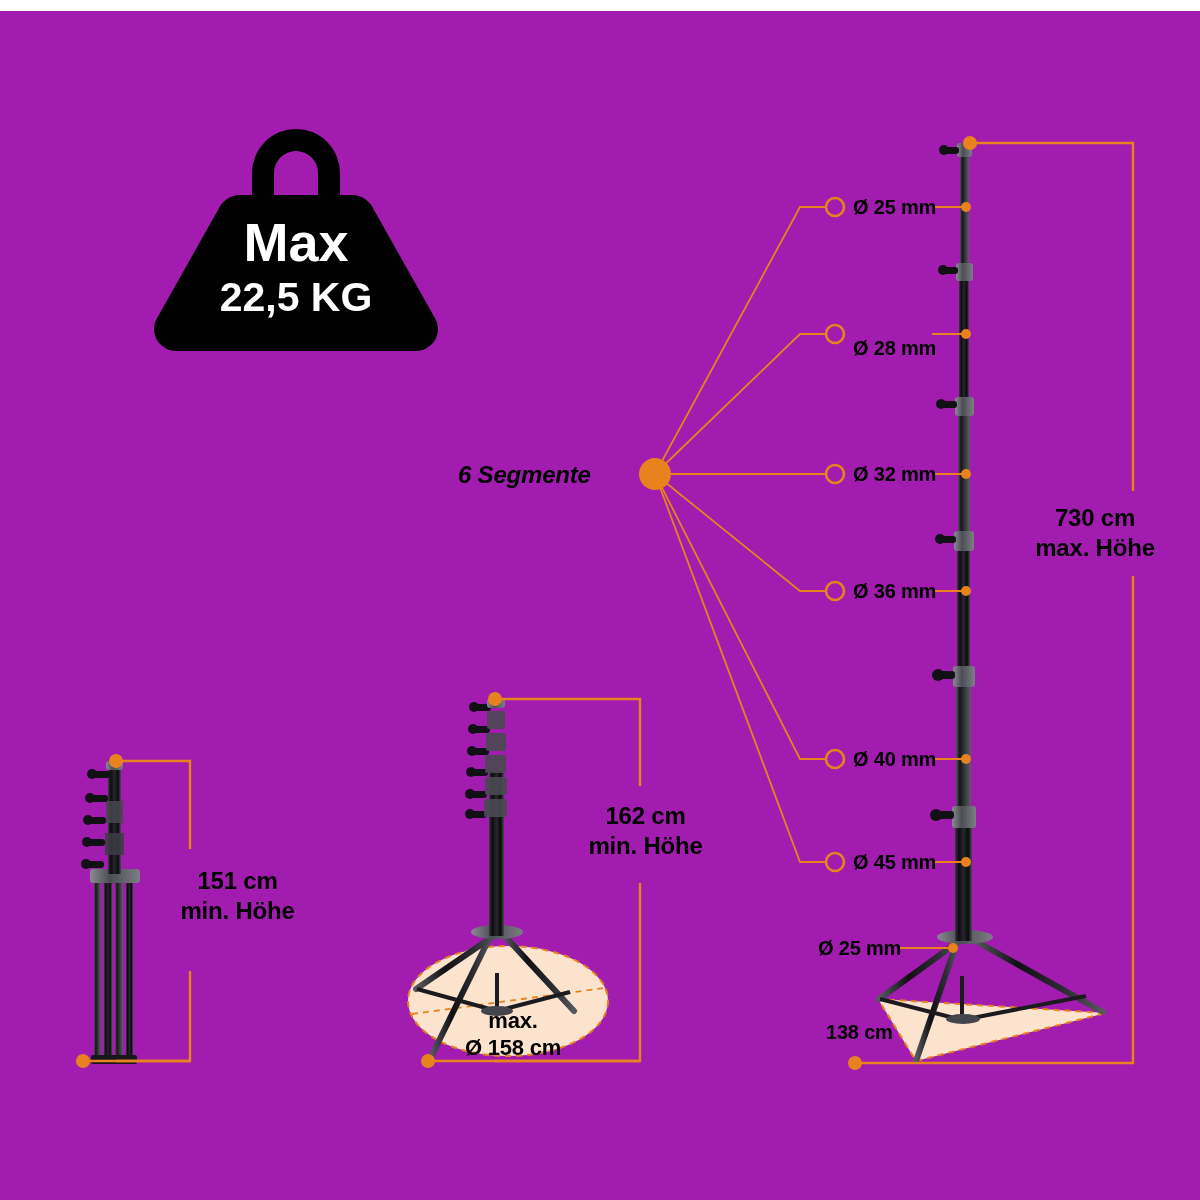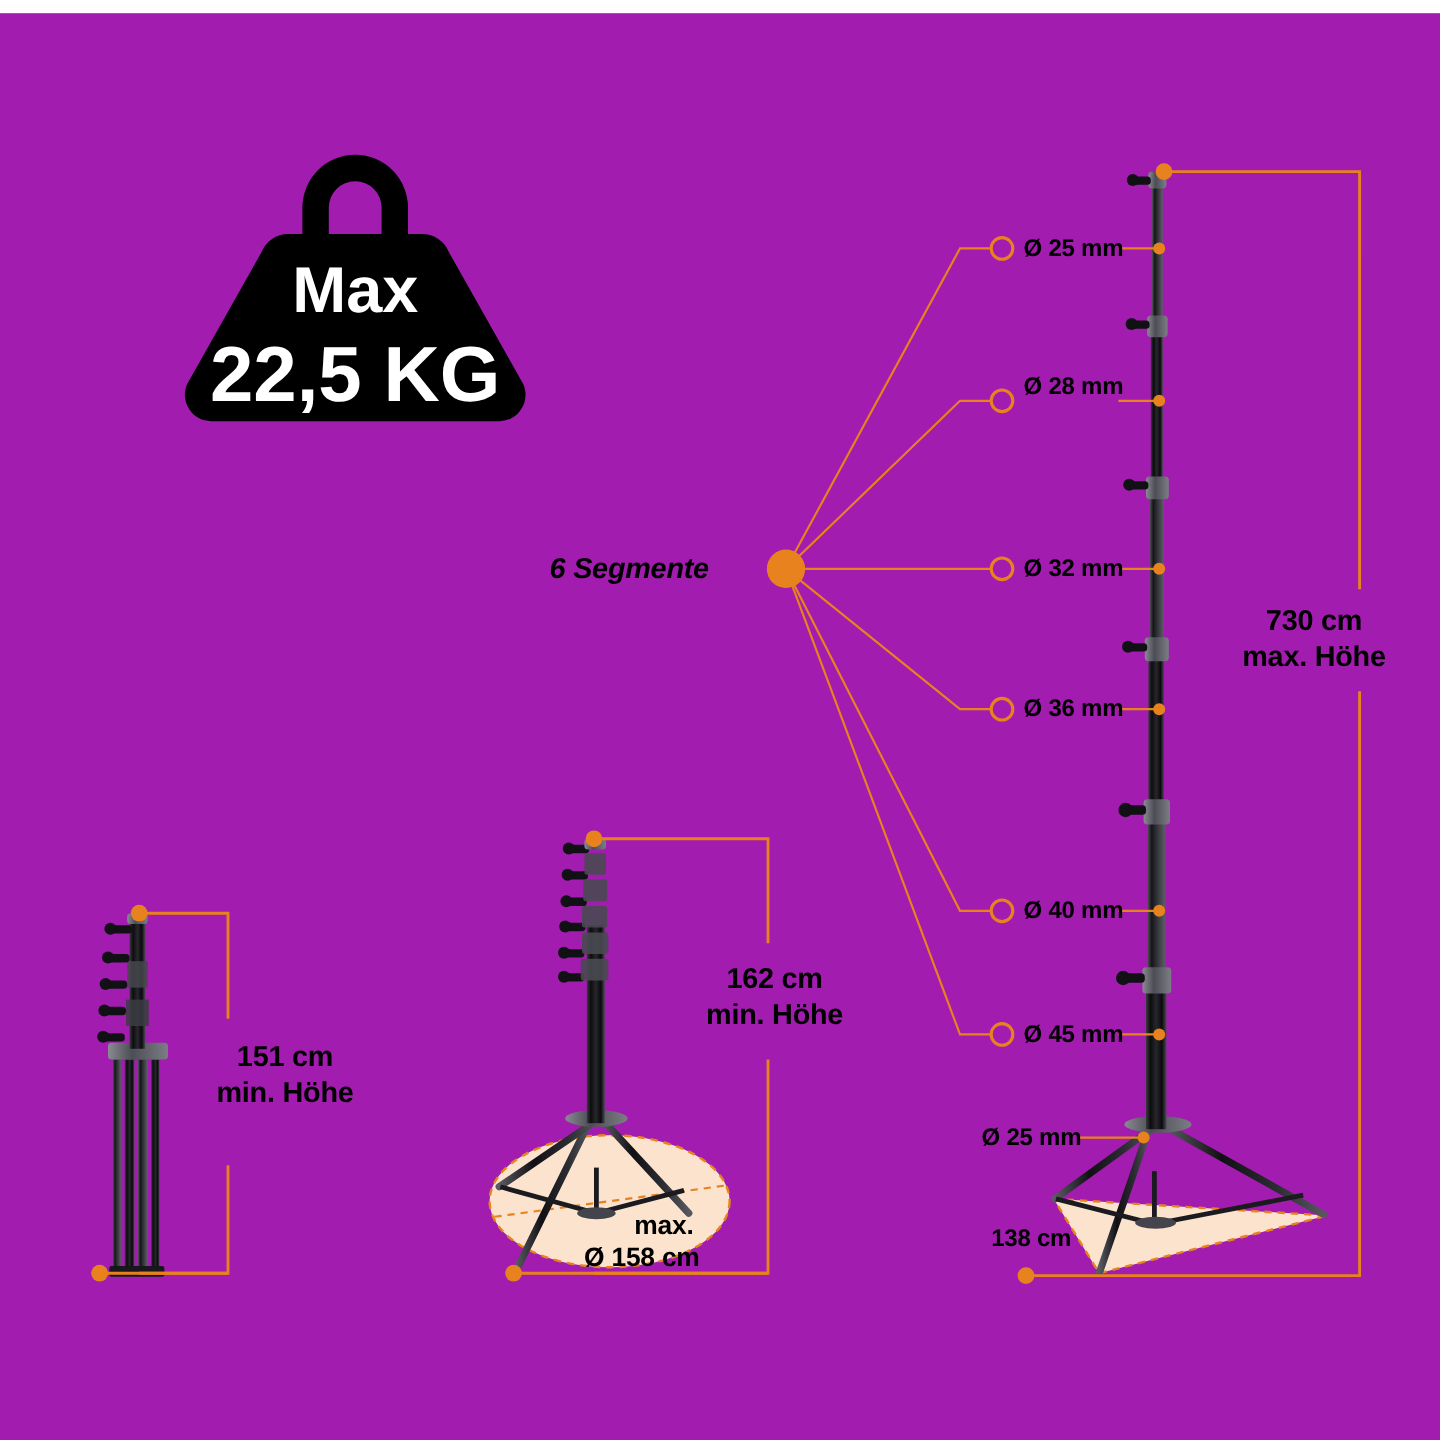--- a/index.html
+++ b/index.html
@@ -5,21 +5,21 @@
   html,body{margin:0;padding:0;background:#ffffff;}
   body{width:1200px;height:1200px;overflow:hidden;
        font-family:"Liberation Sans","DejaVu Sans",sans-serif;}
   #stage{position:relative;width:1200px;height:1200px;background:#a21caf;margin-top:11px;}
   #art{position:absolute;left:0;top:0;width:1200px;height:1200px;}
   .lbl{position:absolute;color:#000;font-weight:bold;white-space:nowrap;
        letter-spacing:-0.2px;}
   .dim{font-size:24px;line-height:30px;text-align:center;}
   .seg{font-size:20px;}
   .hub-label{font-size:24px;font-style:italic;}
-  .ell-label{font-size:22px;line-height:27px;text-align:right;}
+  .ell-label{font-size:22px;line-height:27px;text-align:center;}
   .wtxt{position:absolute;color:#fff;text-align:center;font-weight:bold;
         white-space:nowrap;}
 </style>
 </head>
 <body>
 
 <div id="stage">
 
   <svg id="art" viewBox="0 0 1200 1200">
     <defs>
@@ -240,26 +240,26 @@
     <circle cx="970" cy="132" r="7" fill="#E8821E"></circle>
     <circle cx="855" cy="1052" r="7" fill="#E8821E"></circle>
 
     <g>
       <line x1="900" y1="937" x2="952" y2="937" stroke="#E8821E" stroke-width="2"></line>
       <circle cx="953" cy="937" r="5" fill="#E8821E"></circle>
     </g>
   </svg>
 
   <div class="wtxt" style="left:186px;top:200px;width:220px;font-size:54px;">Max</div>
-  <div class="wtxt" style="left:166px;top:263px;width:260px;font-size:65px;">22,5 KG</div>
+  <div class="wtxt" style="left:166px;top:263px;width:260px;font-size:41px;">22,5 KG</div>
 
   <div class="lbl hub-label" style="left:458px;top:450px;">6 Segmente</div>
 
   <div class="lbl seg" style="left:853px;top:185px;">Ø 25 mm</div>
-  <div class="lbl seg" style="left:853px;top:300px;">Ø 28 mm</div>
+  <div class="lbl seg" style="left:853px;top:326px;">Ø 28 mm</div>
   <div class="lbl seg" style="left:853px;top:452px;">Ø 32 mm</div>
   <div class="lbl seg" style="left:853px;top:569px;">Ø 36 mm</div>
   <div class="lbl seg" style="left:853px;top:737px;">Ø 40 mm</div>
   <div class="lbl seg" style="left:853px;top:840px;">Ø 45 mm</div>
 
   <div class="lbl dim" style="left:150px;top:855px;width:175px;">151 cm</div>
   <div class="lbl dim" style="left:150px;top:885px;width:175px;">min. Höhe</div>
 
   <div class="lbl dim" style="left:558px;top:790px;width:175px;">162 cm</div>
   <div class="lbl dim" style="left:558px;top:820px;width:175px;">min. Höhe</div>

